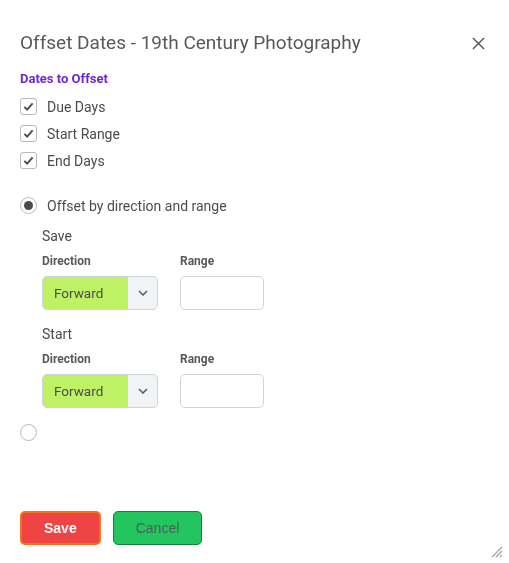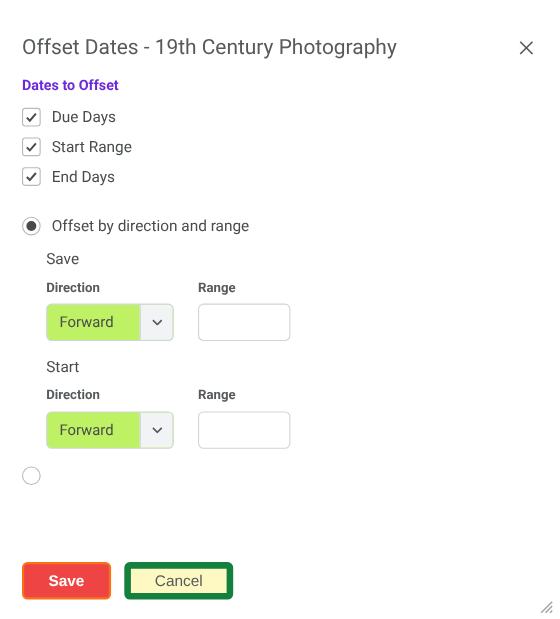--- a/index.html
+++ b/index.html
@@ -185,23 +185,23 @@
     align-items: center;
     justify-content: center;
   }
   .btn-primary {
     background: #ef4444;
     color: #fff;
     border: 2px solid #f97316;
     font-weight: 600;
   }
   .btn-secondary {
-    background: #fef9c3;
+    background: #22c55e;
     color: #565a5c;
-    border: 6px solid #15803d;
+    border: 1px solid #15803d;
   }
   .resize-handle {
     position: absolute;
     bottom: 6px;
     right: 6px;
     width: 14px;
     height: 14px;
     cursor: nwse-resize;
   }
   .resize-handle svg {

